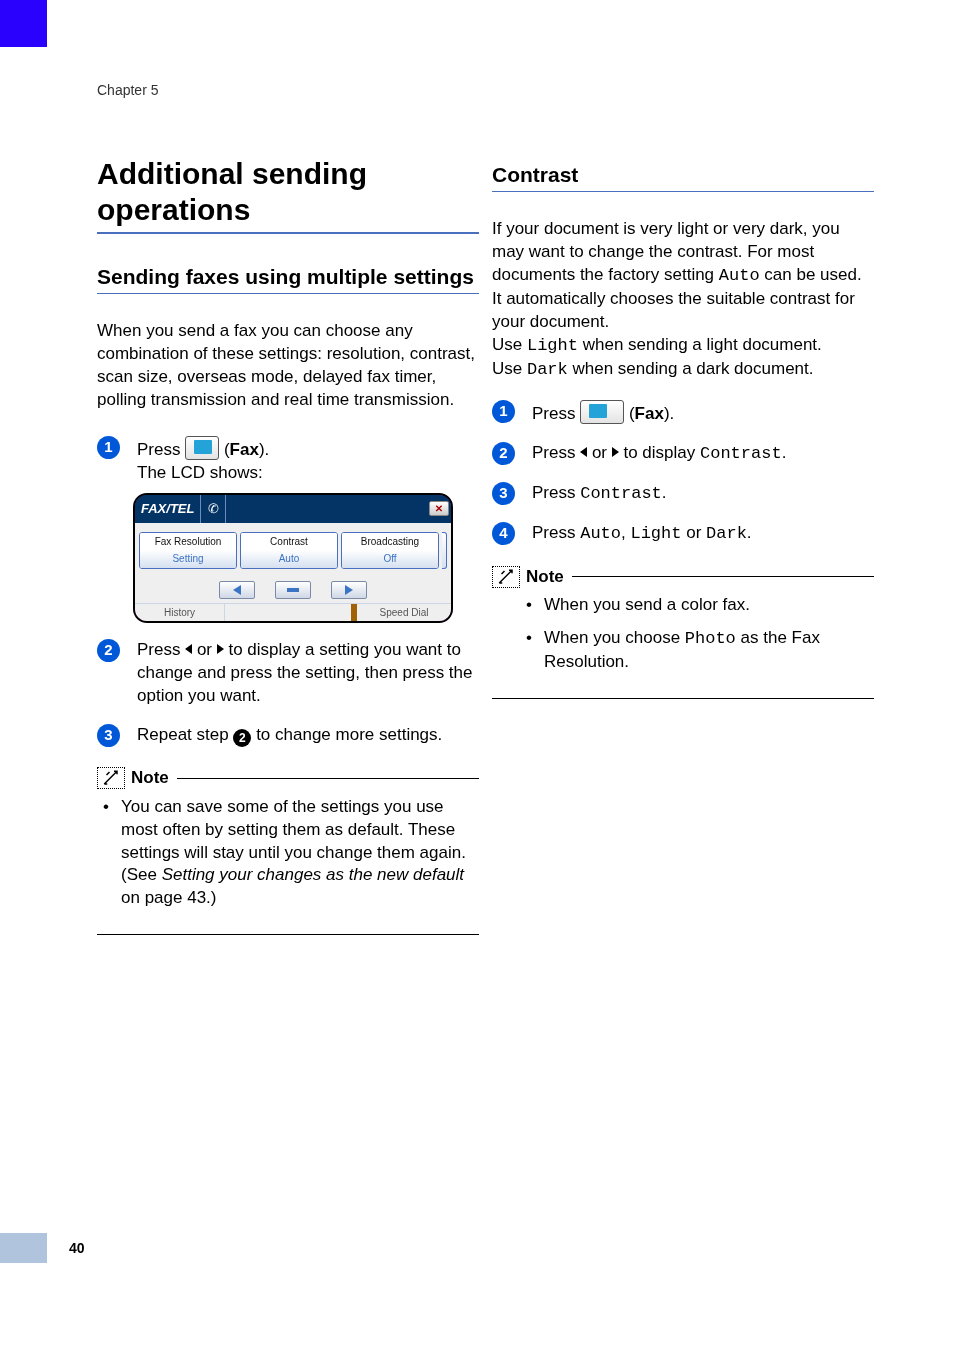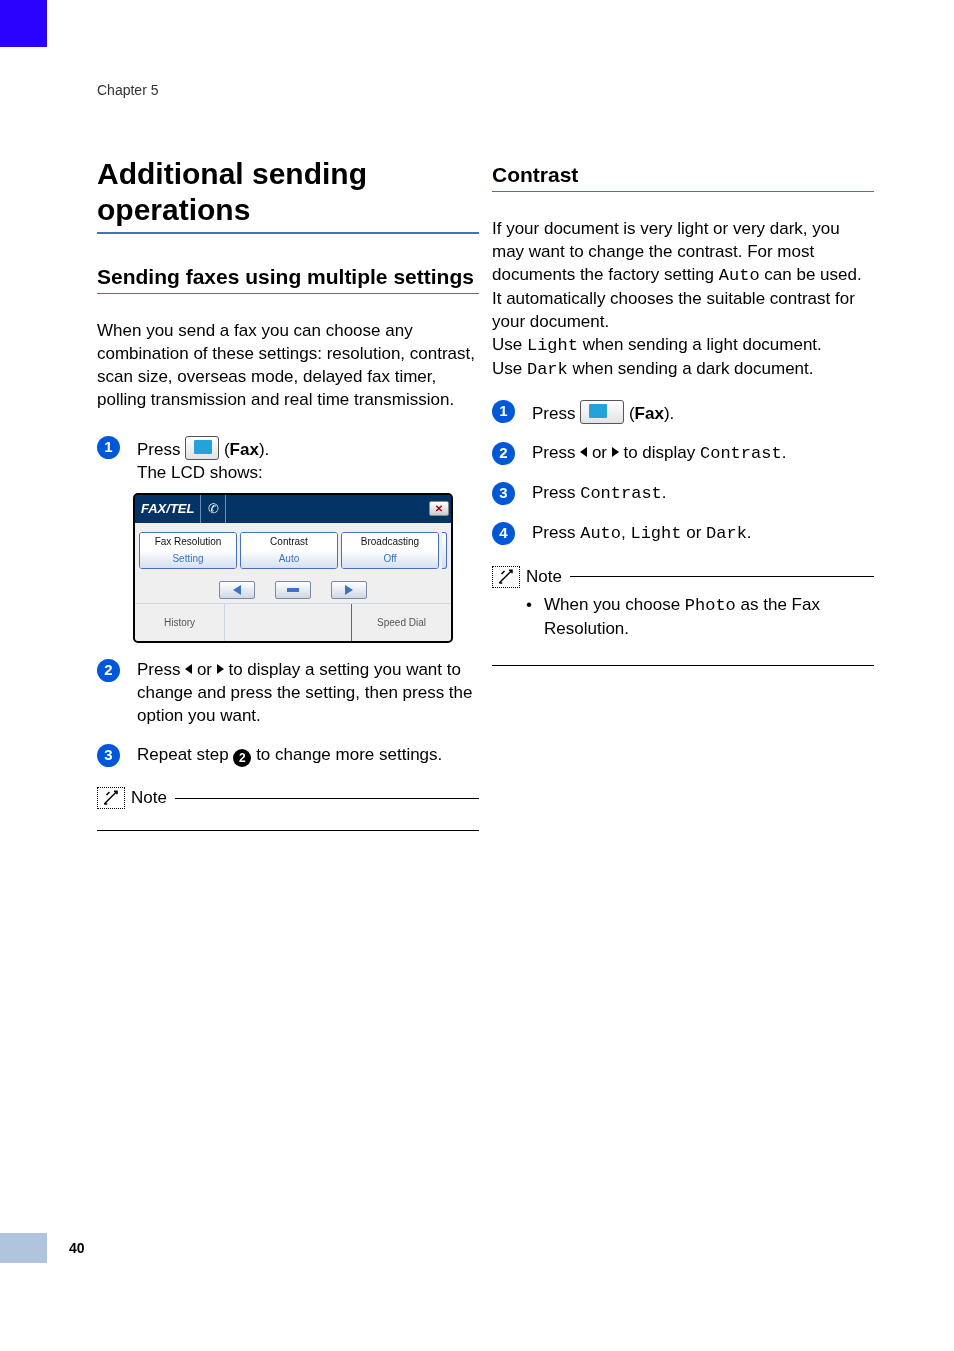--- a/index.html
+++ b/index.html
@@ -21,48 +21,48 @@
 .fax-icon-wide{width:44px}
 .arrow-l,.arrow-r{display:inline-block;width:0;height:0;border-top:5px solid transparent;border-bottom:5px solid transparent;vertical-align:1px}
 .arrow-l{border-right:7px solid #000}
 .arrow-r{border-left:7px solid #000}
 .mono{font-family:"Courier New",monospace}
 .italic{font-style:italic}
 .note-block{font-size:17px;line-height:1.35;margin-bottom:22px;border-bottom:1px solid #000}
 .note-header{display:flex;align-items:center;gap:6px;margin-bottom:6px}
 .note-header .note-icon{width:28px;height:22px;border:1px dotted #000;display:flex;align-items:center;justify-content:center}
 .note-header .note-icon svg{width:18px;height:18px}
-.note-header .note-label{font-weight:400}
+.note-header .note-label{font-weight:700}
 .note-header .note-line{flex:1;height:1px;background:#000;margin-left:2px}
 .bullets{list-style:none;padding-left:4px;padding-bottom:14px}
 .bullets li{position:relative;padding-left:20px;margin-bottom:10px}
 .bullets li::before{content:"•";position:absolute;left:2px;top:0}
-.lcd{width:320px;border:2px solid #000;border-radius:5px;overflow:hidden;font-family:Arial,sans-serif;margin:8px 0 14px -4px;background:#a21caf}
+.lcd{width:320px;border:2px solid #000;border-radius:14px;overflow:hidden;font-family:Arial,sans-serif;margin:8px 0 14px -4px;background:#a21caf}
 .lcd-top{display:flex;align-items:stretch;height:28px;background:#043466}
 .lcd-tab{background:#043466;color:#fff;font-style:italic;font-weight:700;font-size:13px;display:flex;align-items:center;padding:0 6px}
 .lcd-phone{width:24px;display:flex;align-items:center;justify-content:center;color:#fff;font-size:13px}
 .lcd-sep{width:1px;background:#6c8bbf}
 .lcd-space{flex:1}
 .lcd-x{width:24px;display:flex;align-items:center;justify-content:center}
 .lcd-x-box{width:20px;height:15px;border:1px solid #888;border-radius:2px;background:linear-gradient(#fff,#ccc);color:#a00;font-size:10px;font-weight:700;display:flex;align-items:center;justify-content:center}
 .lcd-settings{display:flex;gap:3px;padding:9px 4px 4px;background:#efefef}
 .lcd-setting{flex:1;border:1px solid #4a6fbf;border-radius:3px;overflow:hidden;background:#fff}
 .lcd-setting-hdr{text-align:center;font-size:10px;color:#111;padding:2px 0;background:#fff}
 .lcd-setting-val{text-align:center;font-size:10px;color:#3b73c5;padding:2px 0;background:linear-gradient(#fff,#d5e0f0)}
 .lcd-end{width:5px;border:1px solid #4a6fbf;border-left:none;border-radius:0 3px 3px 0;background:linear-gradient(#fff,#d5e0f0)}
 .lcd-arrows{display:flex;justify-content:center;align-items:center;gap:20px;padding:8px 0 4px;background:#efefef}
 .lcd-arrow{width:36px;height:18px;border:1px solid #7c8aa5;border-radius:2px;background:linear-gradient(#fff,#d0d8e6);display:flex;align-items:center;justify-content:center}
 .lcd-arrow .al{width:0;height:0;border-top:5px solid transparent;border-bottom:5px solid transparent;border-right:8px solid #3b73c5}
 .lcd-arrow .ar{width:0;height:0;border-top:5px solid transparent;border-bottom:5px solid transparent;border-left:8px solid #3b73c5}
 .lcd-arrow .bar{width:12px;height:4px;background:#3b73c5}
-.lcd-footer{display:flex;align-items:stretch;height:38px;background:#efefef;border-top:1px solid #cdd6e4}
+.lcd-footer{display:flex;align-items:stretch;height:18px;background:#efefef;border-top:1px solid #cdd6e4}
 .lcd-footer .btn{text-align:center;font-size:10px;color:#555;display:flex;align-items:center;justify-content:center}
 .lcd-footer .hist{width:90px;border-right:1px solid #cdd6e4}
 .lcd-footer .sp{flex:1}
-.lcd-footer .sd{width:100px;border-left:1px solid #a16207}
+.lcd-footer .sd{width:100px;border-left:6px solid #a16207}
 .pad-top{padding-top:6px}
 .page-footer{position:absolute;bottom:88px;left:0;display:flex;align-items:center}
 .page-footer .strip{width:47px;height:30px;background:#b0c4de}
 .page-footer .num{font-weight:700;font-size:14px;padding-left:22px}
 </style>
 </head>
 <body>
 
 <div class="blue-corner"></div>
 
@@ -144,20 +144,23 @@
         <div class="note-header">
           <span class="note-icon">
             <svg viewBox="0 0 24 24" fill="none" stroke="#000" stroke-width="2">
                 <path d="M3 20 L20 3 M16 3 L20 3 L20 7 M3 20 L7 20 M6 8 L10 4"></path>
               </svg>
           </span>
           <span class="note-label">Note</span>
           <span class="note-line"></span>
         </div>
         <ul class="bullets">
+          <li>
+            <span>You can save some of the settings you use most often by setting them as default. These settings will stay until you change them again. (See </span><span class="italic">Setting your changes as the new default</span><span> on page 43.)</span>
+          </li>
         </ul>
       </div>
     </div>
 
     <div class="col">
       <h2 class="pad-top">Contrast</h2>
 
       <p class="body-text" style="margin-bottom:8px">
         <span>If your document is very light or very dark, you may want to change the contrast. For most documents the factory setting </span><span class="mono">Auto</span><span> can be used. It automatically chooses the suitable contrast for your document.</span><br>
         <span>Use </span><span class="mono">Light</span><span> when sending a light document.</span><br>
@@ -188,20 +191,21 @@
         <div class="note-header">
           <span class="note-icon">
             <svg viewBox="0 0 24 24" fill="none" stroke="#000" stroke-width="2">
                 <path d="M3 20 L20 3 M16 3 L20 3 L20 7 M3 20 L7 20 M6 8 L10 4"></path>
               </svg>
           </span>
           <span class="note-label">Note</span>
           <span class="note-line"></span>
         </div>
         <ul class="bullets" style="padding-left:32px">
+          <li>When you send a color fax.</li>
           <li>
             <span>When you choose </span><span class="mono">Photo</span><span> as the Fax Resolution.</span>
           </li>
         </ul>
       </div>
     </div>
   </div>
 </div>
 
 <div class="page-footer">

